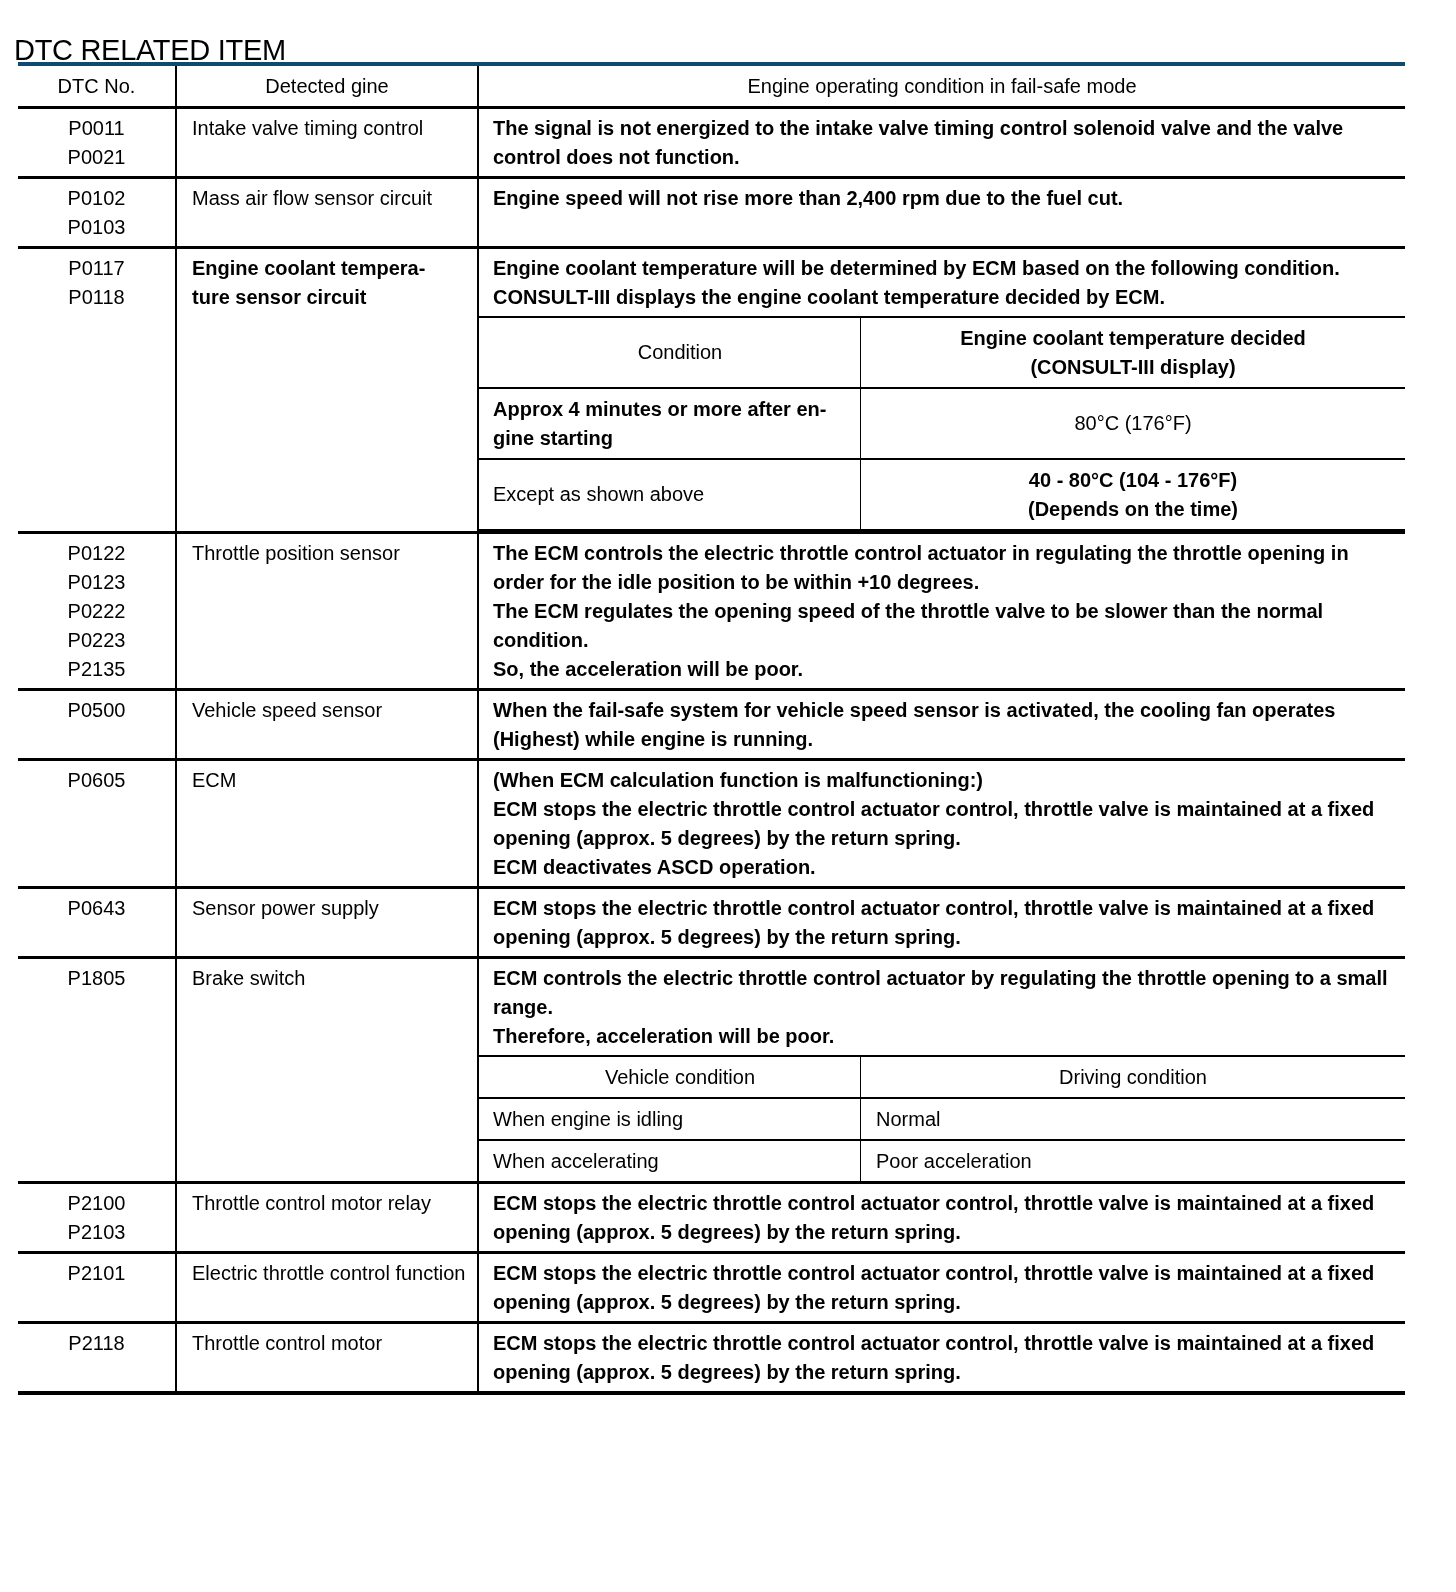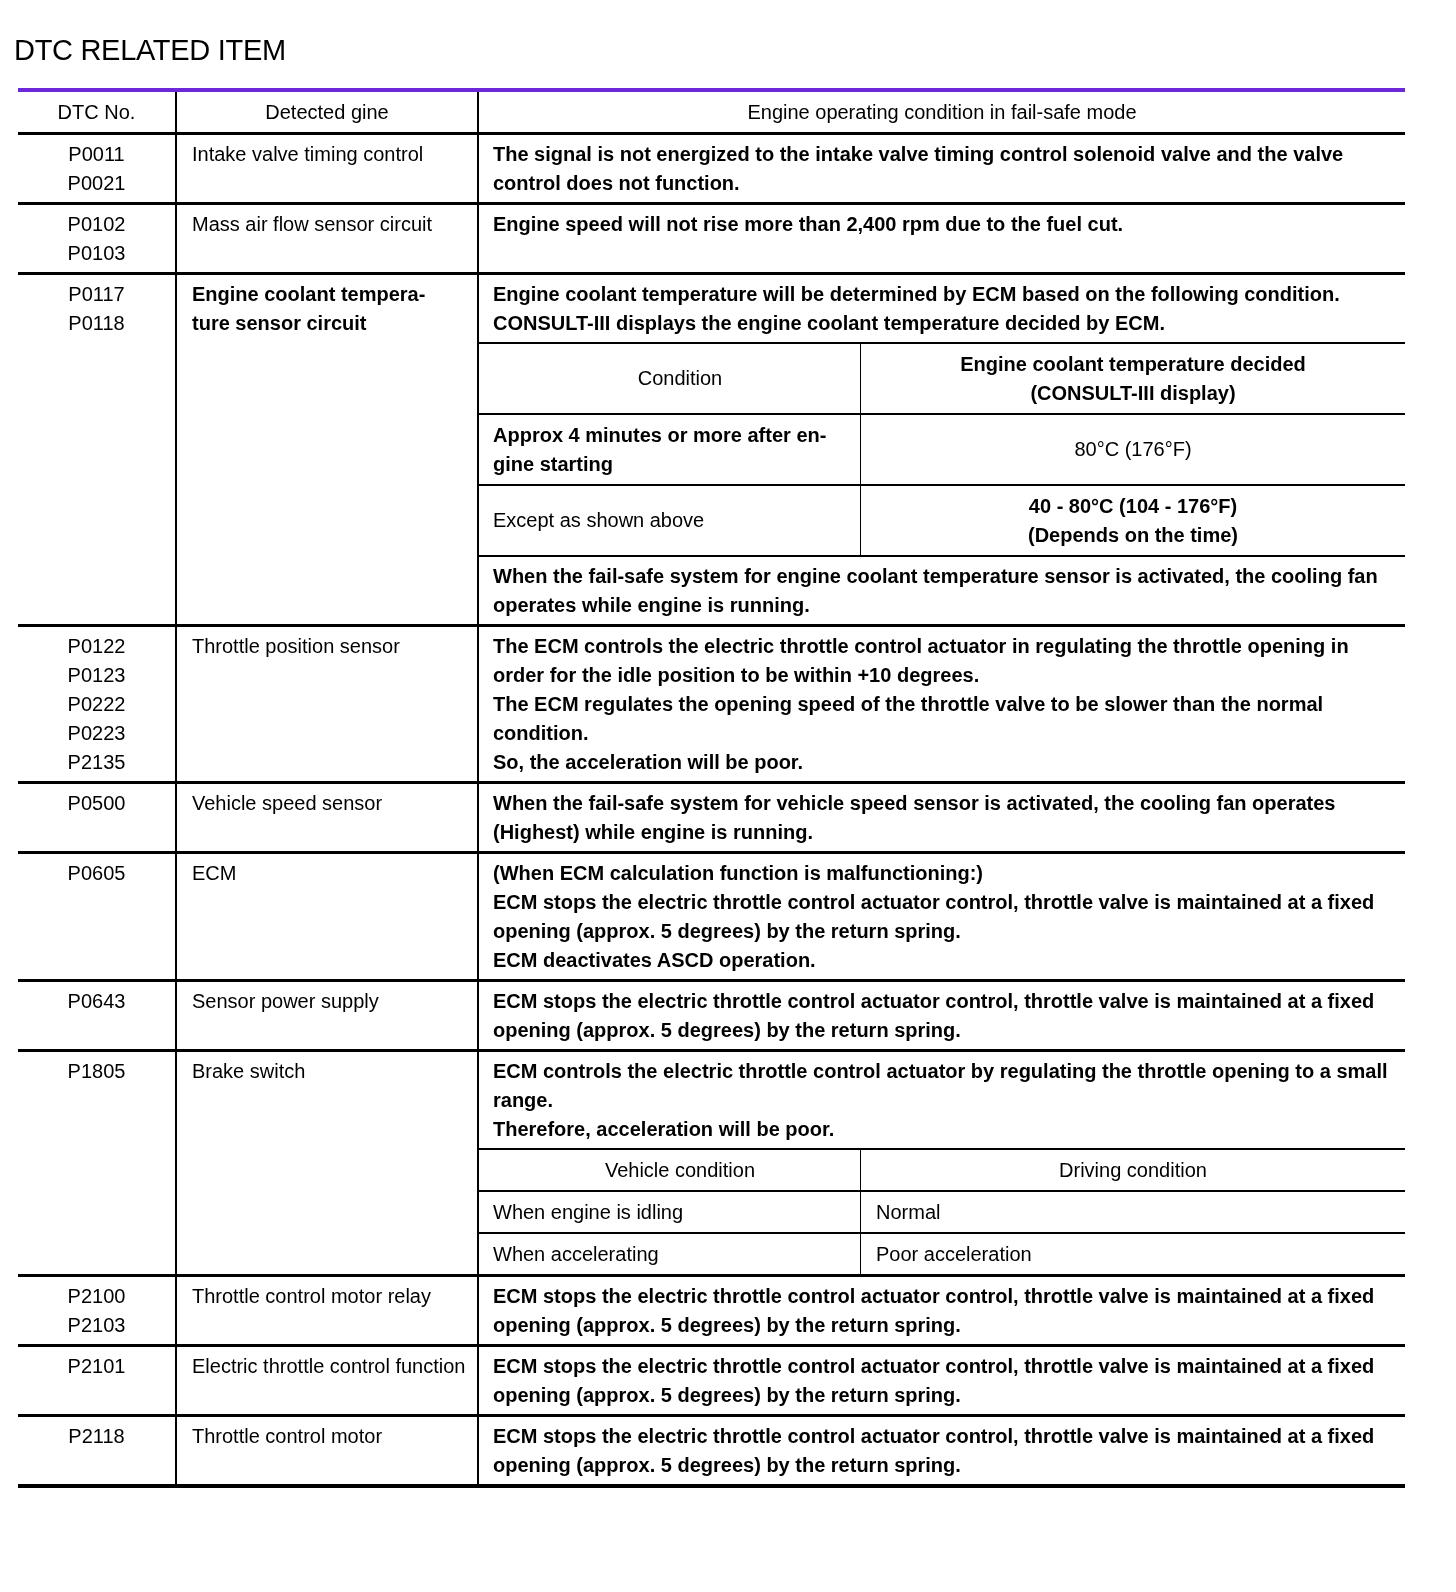--- a/index.html
+++ b/index.html
@@ -6,23 +6,23 @@
   body {
     width: 1456px; height: 1592px; position: relative; overflow: hidden;
     font-family: "Liberation Sans", "DejaVu Sans", sans-serif;
     color: #000; font-size: 20px;
   }
   .title {
     position: absolute; left: 14px; top: 4px;
     font-size: 29px; letter-spacing: -0.3px; line-height: 36px; margin-top: 28px;
   }
   table.main {
-    position: absolute; left: 18px; top: 88px;
+    position: absolute; left: 18px; top: 62px;
     width: 1387px; border-collapse: collapse; table-layout: fixed;
-    border-top: 4px solid #6d28d9; border-bottom: 4px solid #000;
+    border-top: 4px solid #0c4a6e; border-bottom: 4px solid #000;
   }
   table.main > tbody > tr > td, table.main > thead > tr > th {
     vertical-align: top; padding: 0; line-height: 29px;
     font-weight: normal;
   }
   table.main > thead > tr > th {
     height: 40px; text-align: center; vertical-align: middle;
     border-bottom: 3px solid #000;
   }
   table.main > tbody > tr { border-bottom: 3px solid #000; }
@@ -128,23 +128,20 @@
           </tr>
           <tr>
             <td class="s1">Except as shown above</td>
             <td class="s2">
               <span class="line">40 - 80°C (104 - 176°F)</span>
               <span class="line">(Depends on the time)</span>
             </td>
           </tr>
         </tbody>
           </table>
-        <div class="txt">
-            <span class="line">When the fail-safe system for engine coolant temperature sensor is activated, the cooling fan operates while engine is running.</span>
-          </div>
       </td>
     </tr>
 
     <tr>
       <td class="c1">
         <span class="code">P0122</span>
         <span class="code">P0123</span>
         <span class="code">P0222</span>
         <span class="code">P0223</span>
         <span class="code">P2135</span>

